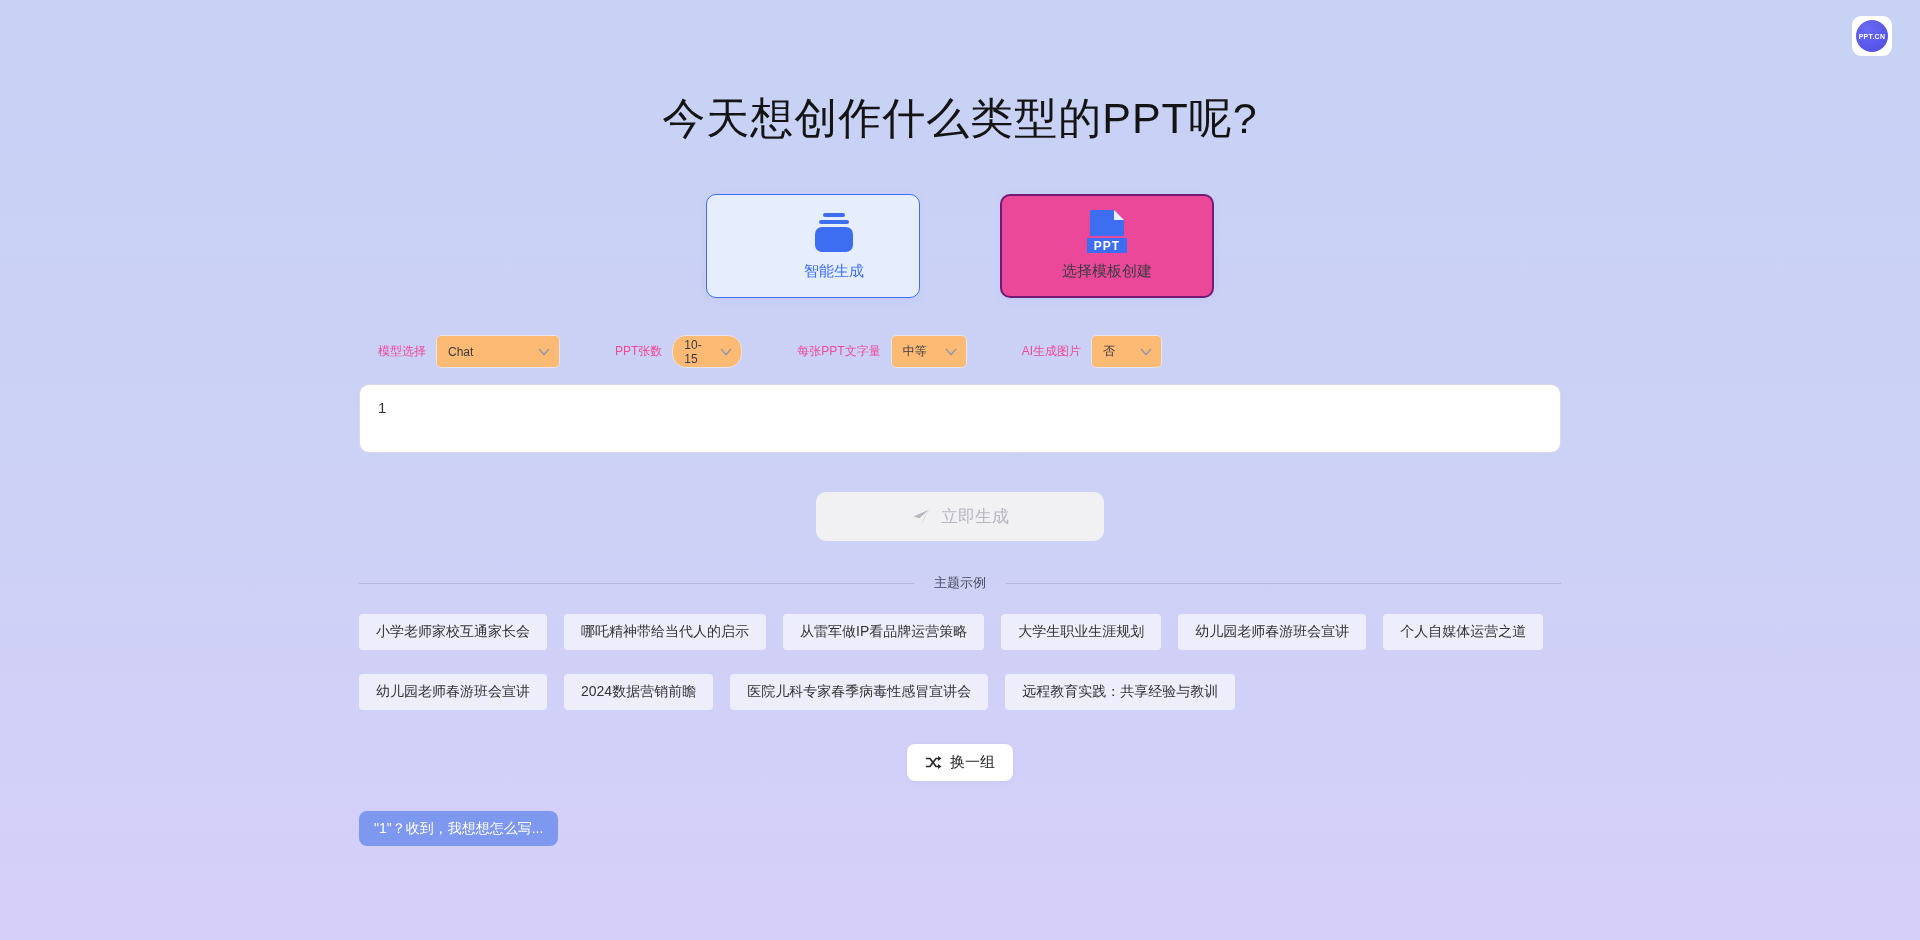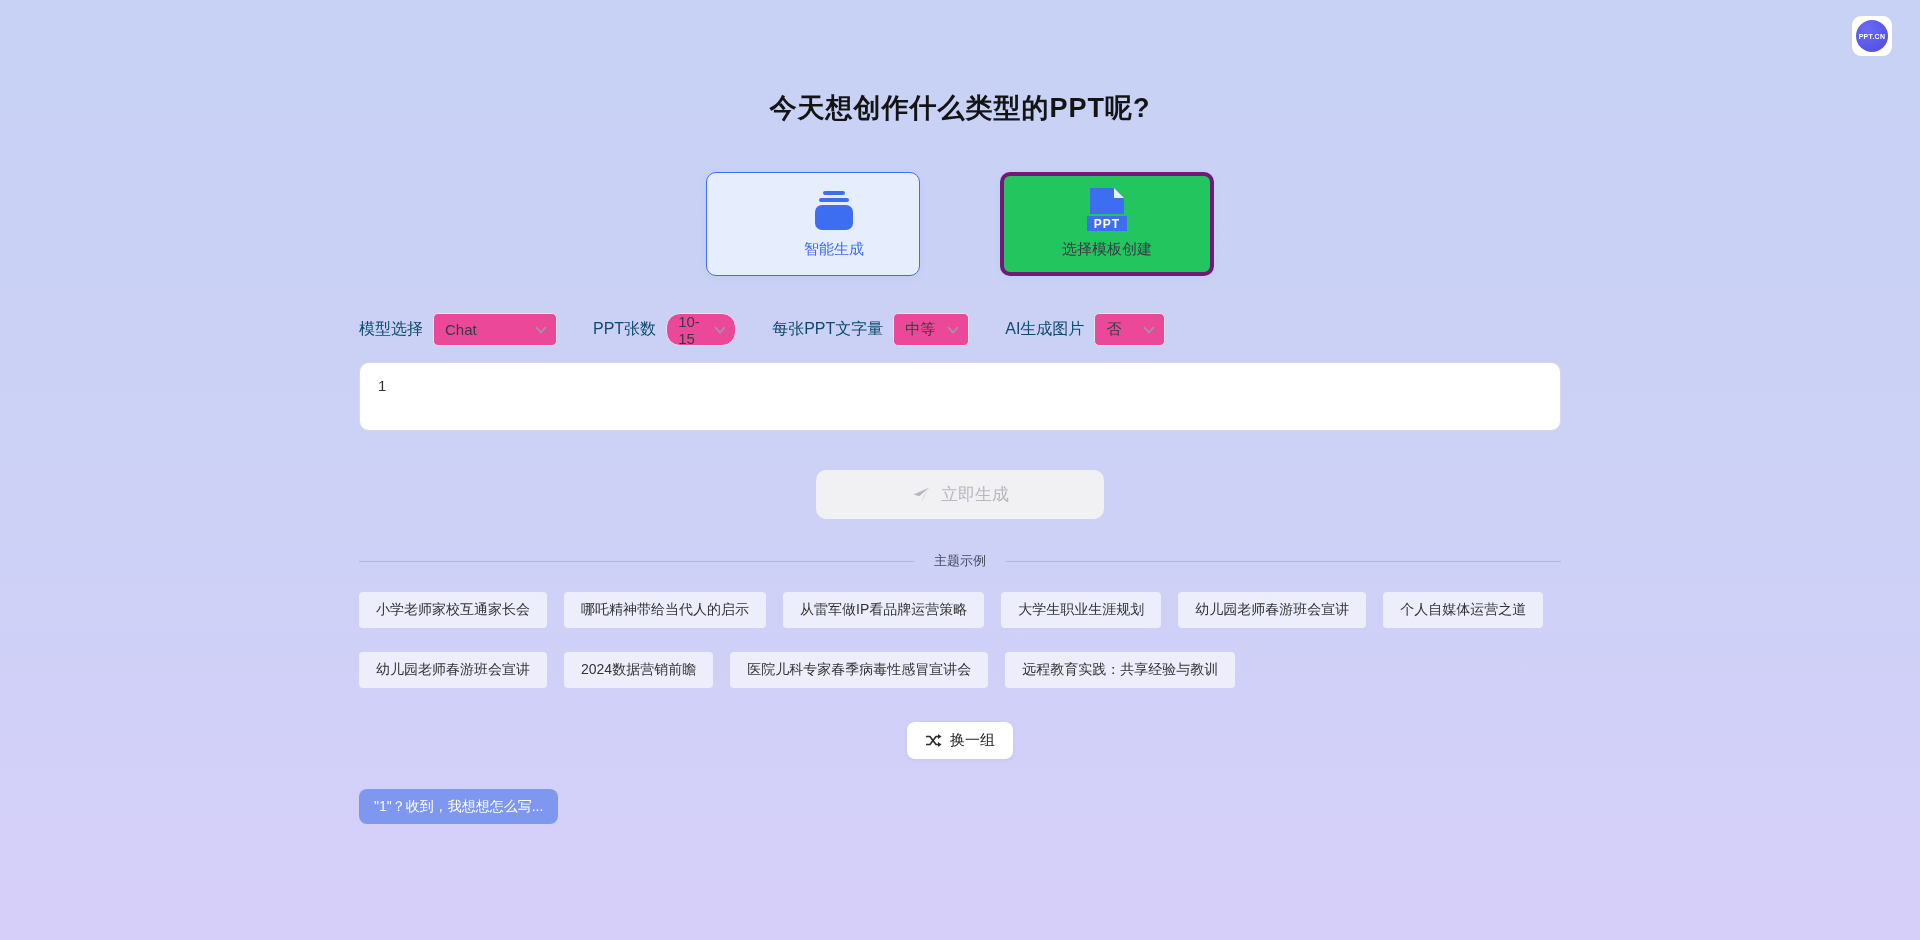--- a/index.html
+++ b/index.html
@@ -17,42 +17,42 @@
     cursor: pointer;
   }
   .logo-circle {
     width: 32px; height: 32px; border-radius: 50%;
     background: radial-gradient(circle at 35% 30%, #6b6bf7, #4e4ade);
     display: flex; align-items: center; justify-content: center;
     color: #fff; font-size: 7px; font-weight: bold; letter-spacing: .3px;
   }
   .container { width: 1202px; margin: 0 auto; padding-top: 90px; }
   .page-title {
-    text-align: center; font-size: 27px; font-weight: 700; color: #141414;
+    text-align: center; font-size: 43px; font-weight: 400; color: #141414;
     letter-spacing: 1px;
   }
   .cards { display: flex; justify-content: center; gap: 80px; margin-top: 46px; }
   .mode-card {
-    width: 214px; height: 104px; background: #22c55e; border-radius: 10px;
-    border: 4px solid #701a75;
+    width: 214px; height: 104px; background: #ec4899; border-radius: 10px;
+    border: 2px solid #701a75;
     display: flex; flex-direction: column; align-items: center; justify-content: center;
     gap: 9px; cursor: pointer; box-shadow: 0 2px 8px rgba(80,90,180,0.06);
   }
   .mode-card.selected { background: #e6edfc; border: 1px solid #3D6EF2; padding-left: 42px; }
   .mode-card .card-label { font-size: 15px; color: #3a3a42; }
   .mode-card.selected .card-label { color: #3D6EF2; }
   .card-icon { height: 42px; display: flex; align-items: center; justify-content: center; }
 
   .options-row { display: flex; align-items: center; gap: 36px; margin-top: 37px; }
   .option-group { display: flex; align-items: center; gap: 10px; }
-  .option-label { font-size: 16px; color: #0c4a6e; }
+  .option-label { font-size: 12px; color: #ec4899; margin-left: 19px; }
   .select-box {
-    height: 33px; background: #ec4899; border: 1px solid #e4e4ec; border-radius: 5px;
+    height: 33px; background: #fdba74; border: 1px solid #e4e4ec; border-radius: 5px;
     display: flex; align-items: center; justify-content: space-between;
-    padding: 0 9px 0 11px; font-size: 15px; color: #3a3a42; cursor: pointer;
+    padding: 0 9px 0 11px; font-size: 12px; color: #3a3a42; cursor: pointer;
   }
   .select-box .chev { margin-left: 8px; display: flex; }
   .w-model { width: 124px; } .w-count { width: 70px; border-radius: 14px; } .w-amount { width: 76px; } .w-img { width: 71px; }
 
   .prompt-area {
     margin-top: 16px; width: 1202px; height: 69px; background: #fff;
     border: 1px solid #d8d8e6; border-radius: 10px; resize: none;
     padding: 14px 18px; font-size: 15px; color: #333;
     font-family: "Liberation Sans", sans-serif; outline: none;
   }

